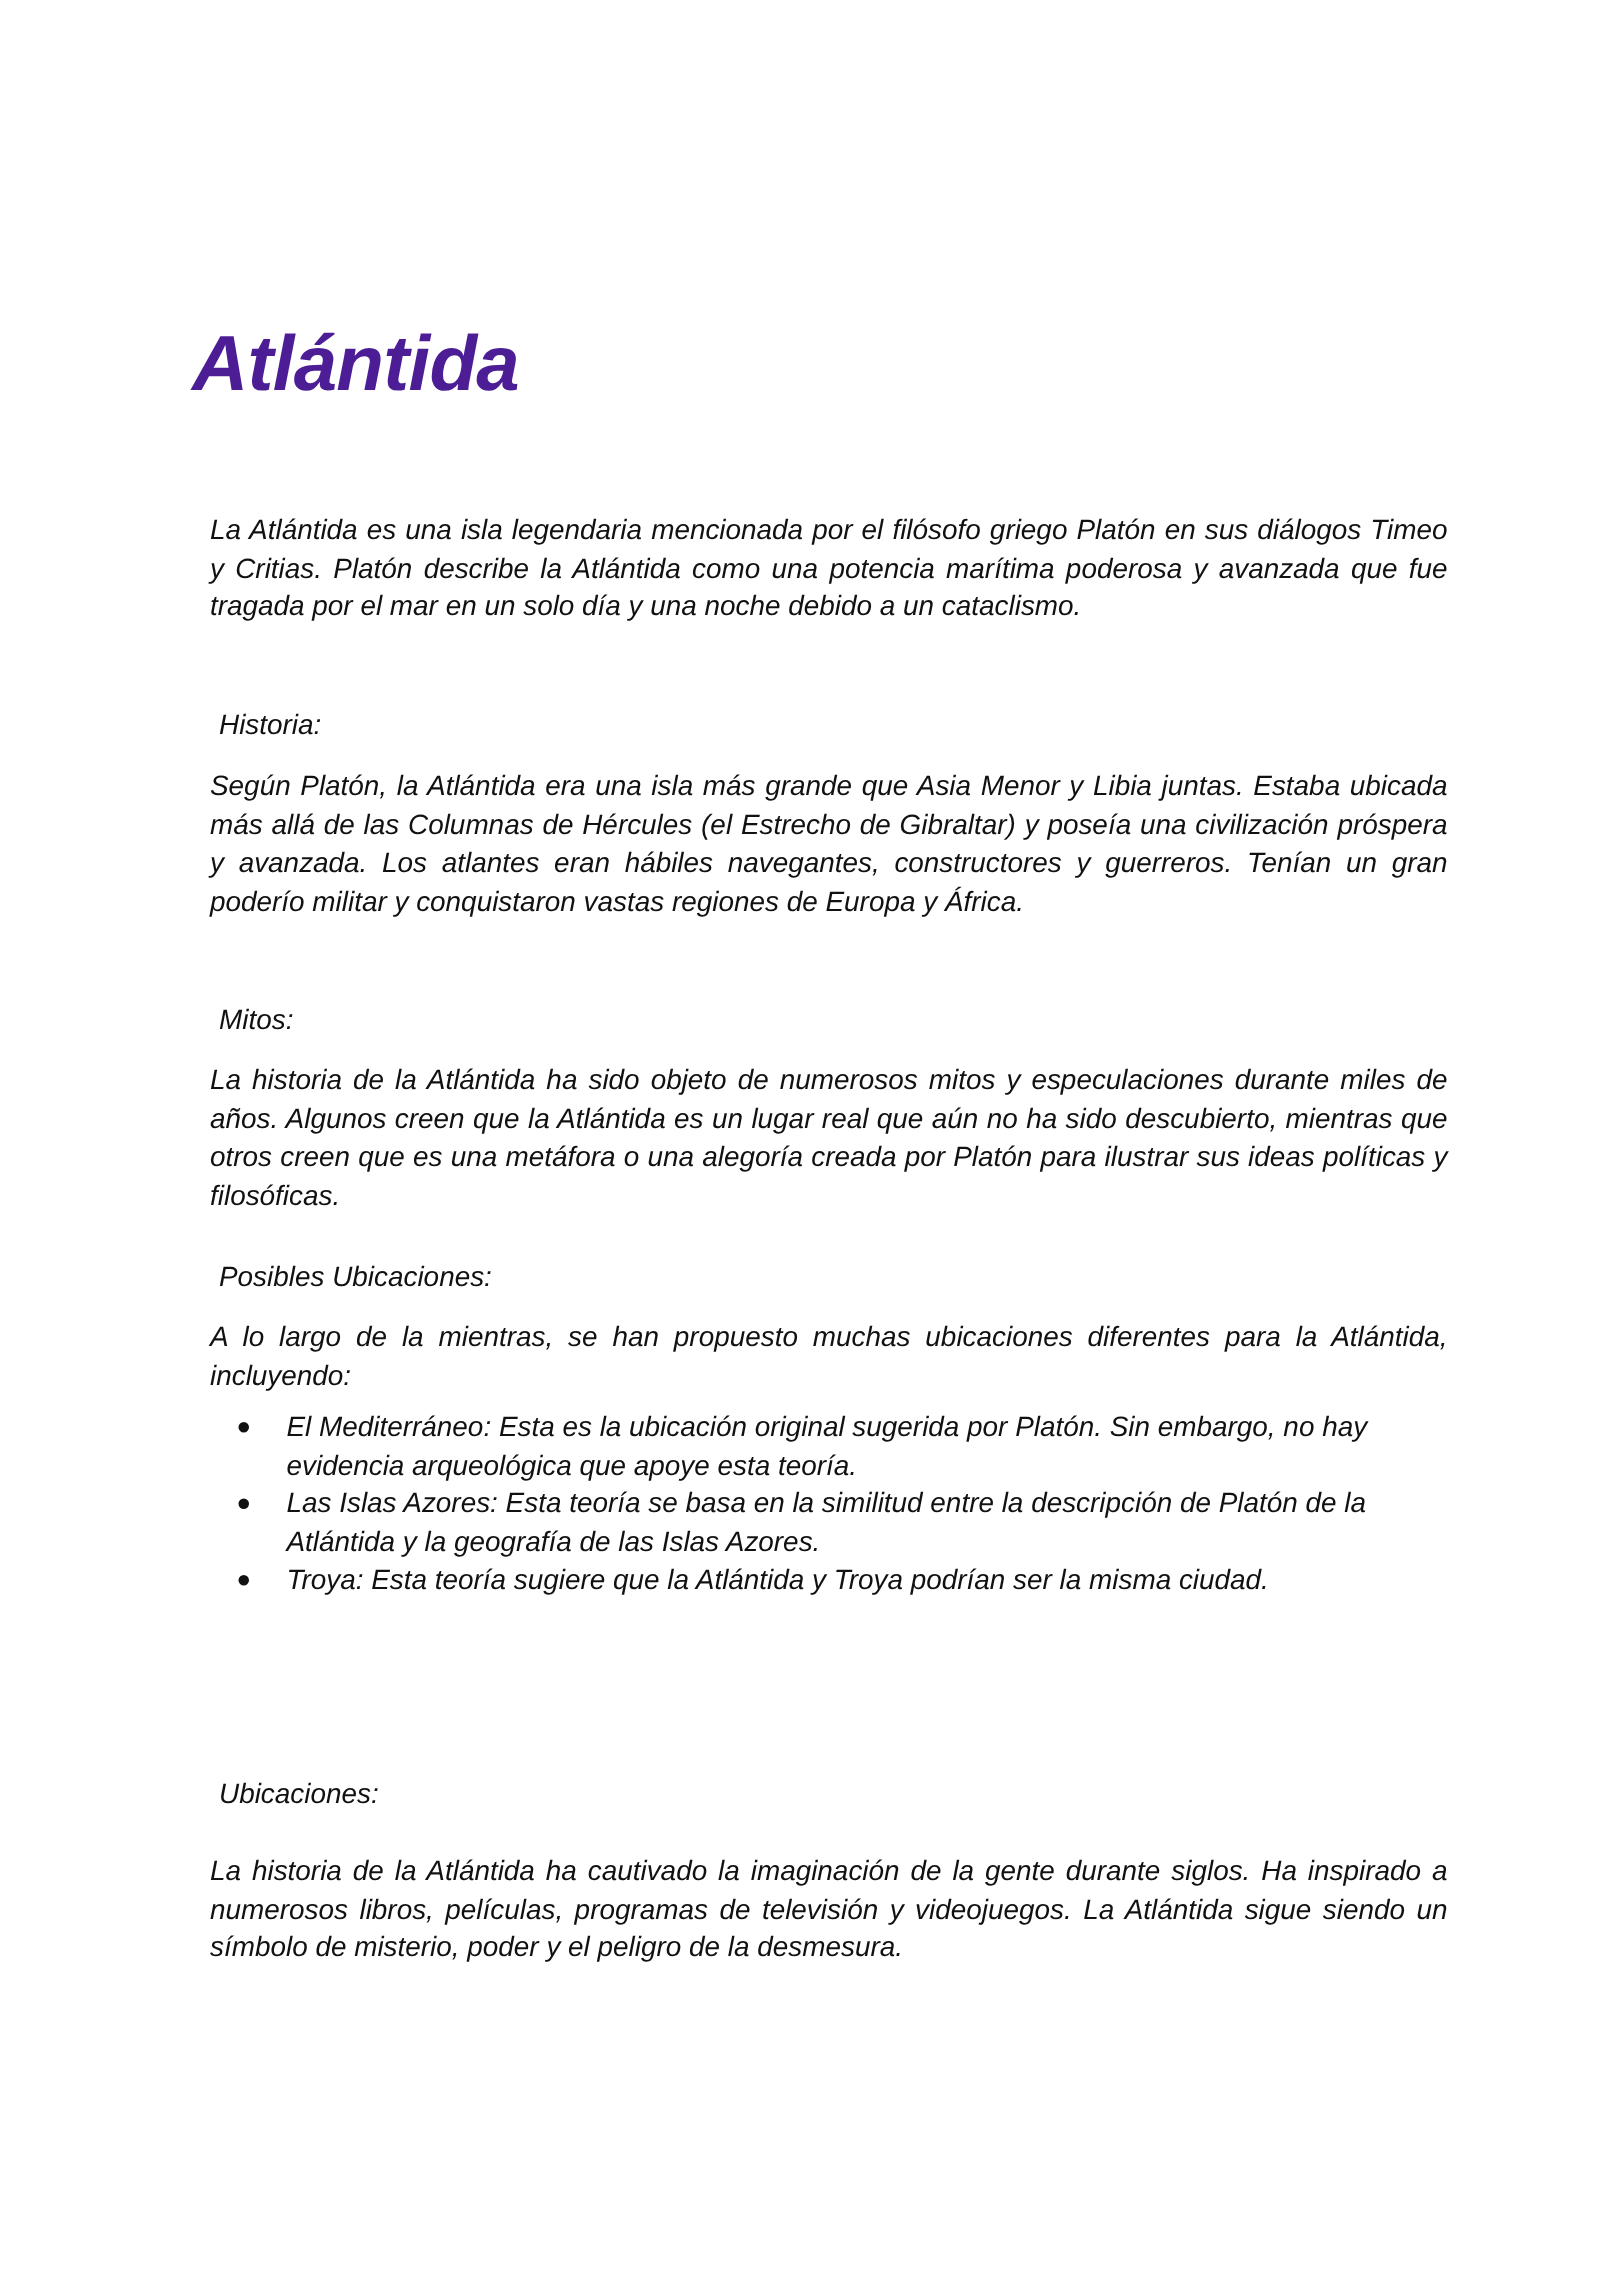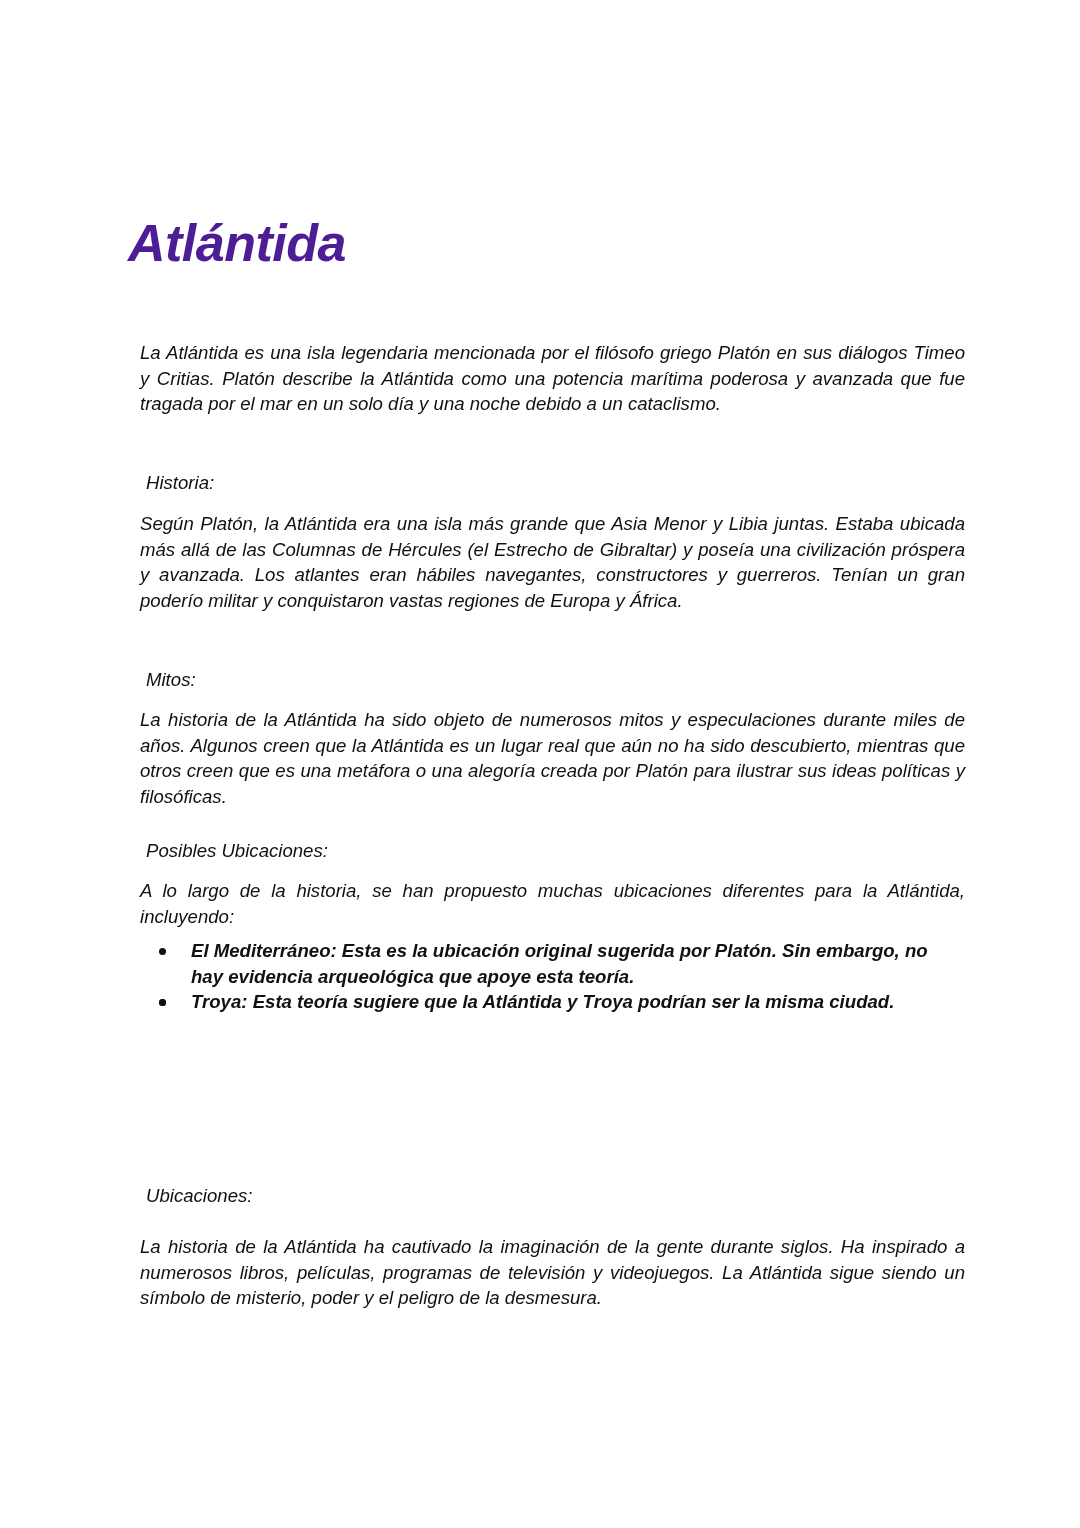--- a/index.html
+++ b/index.html
@@ -64,21 +64,20 @@
       list-style: none;
     }
     .bullet-item {
       position: relative;
       padding-left: 63px;
       font-size: 18.6px;
       font-style: italic;
       line-height: 25.6px;
       width: 762px;
       color: #111;
-      font-weight: bold;
     }
     .bullet-dot {
       position: absolute;
       left: 31px;
       top: 10px;
       width: 7px;
       height: 7px;
       border-radius: 50%;
       background: #111;
     }
@@ -92,29 +91,30 @@
 
   <p class="body-text" style="top:328px;">La Atlántida es una isla legendaria mencionada por el filósofo griego Platón en sus diálogos Timeo y Critias. Platón describe la Atlántida como una potencia marítima poderosa y avanzada que fue tragada por el mar en un solo día y una noche debido a un cataclismo.</p>
 
   <p class="heading" style="top:452px;">Historia:</p>
   <p class="body-text" style="top:499px;">Según Platón, la Atlántida era una isla más grande que Asia Menor y Libia juntas. Estaba ubicada más allá de las Columnas de Hércules (el Estrecho de Gibraltar) y poseía una civilización próspera y avanzada. Los atlantes eran hábiles navegantes, constructores y guerreros. Tenían un gran poderío militar y conquistaron vastas regiones de Europa y África.</p>
 
   <p class="heading" style="top:649px;">Mitos:</p>
   <p class="body-text" style="top:695px;">La historia de la Atlántida ha sido objeto de numerosos mitos y especulaciones durante miles de años. Algunos creen que la Atlántida es un lugar real que aún no ha sido descubierto, mientras que otros creen que es una metáfora o una alegoría creada por Platón para ilustrar sus ideas políticas y filosóficas.</p>
 
   <p class="heading" style="top:820px;">Posibles Ubicaciones:</p>
-  <p class="body-text" style="top:866px;">A lo largo de la historia, se han propuesto muchas ubicaciones diferentes para la Atlántida, incluyendo:</p>
+  <p class="body-text" style="top:866px;">A lo largo de la mientras, se han propuesto muchas ubicaciones diferentes para la Atlántida, incluyendo:</p>
 
   <ul class="bullet-list">
     <li class="bullet-item">
       <span class="bullet-dot"></span>
       <span>El Mediterráneo: Esta es la ubicación original sugerida por Platón. Sin embargo, no hay evidencia arqueológica que apoye esta teoría.</span>
     </li>
     <li class="bullet-item">
       <span class="bullet-dot"></span>
+      <span>Las Islas Azores: Esta teoría se basa en la similitud entre la descripción de Platón de la Atlántida y la geografía de las Islas Azores.</span>
     </li>
     <li class="bullet-item">
       <span class="bullet-dot"></span>
       <span>Troya: Esta teoría sugiere que la Atlántida y Troya podrían ser la misma ciudad.</span>
     </li>
   </ul>
 
   <p class="heading" style="top:1165px;">Ubicaciones:</p>
   <p class="body-text" style="top:1222px;">La historia de la Atlántida ha cautivado la imaginación de la gente durante siglos. Ha inspirado a numerosos libros, películas, programas de televisión y videojuegos. La Atlántida sigue siendo un símbolo de misterio, poder y el peligro de la desmesura.</p>
 

